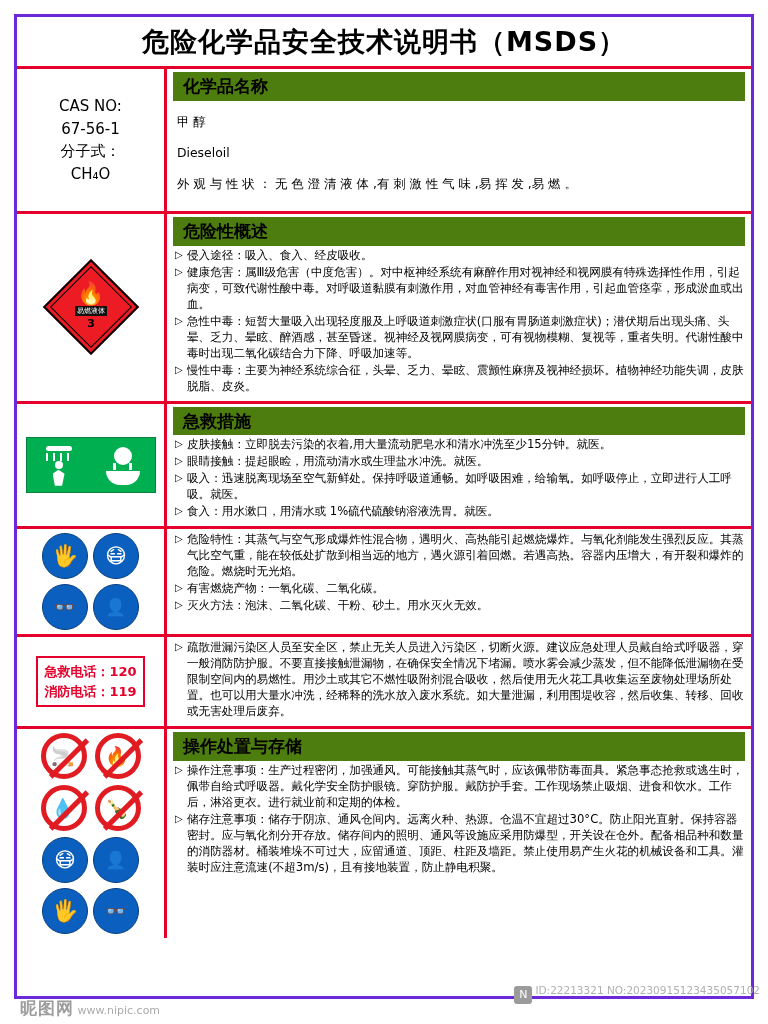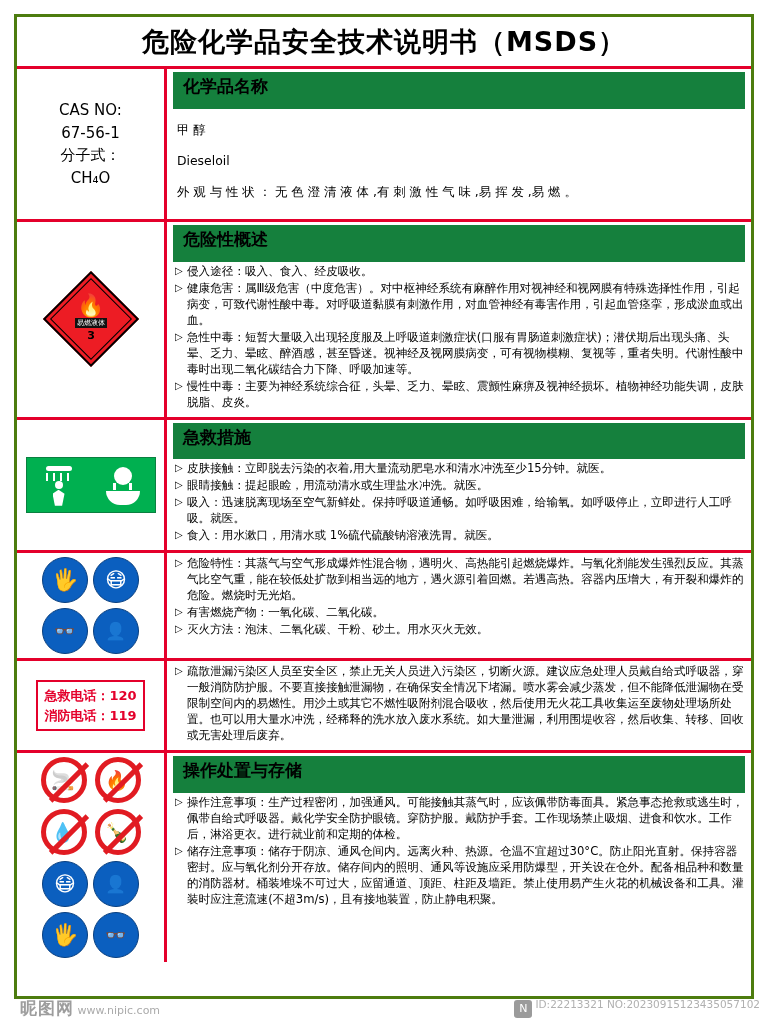--- a/index.html
+++ b/index.html
@@ -10,21 +10,21 @@
     font-family: "DejaVu Sans", "Liberation Sans", sans-serif;
     overflow: hidden;
   }
   .sheet {
     position: relative;
     width: 768px; height: 1024px;
     background: #fff;
     padding: 14px 14px 0 14px;
   }
   .border-outer {
-    border: 3px solid #4d7c0f;
+    border: 3px solid #6d28d9;
     width: 740px;
     height: 985px;
     position: relative;
     background: #fff;
   }
   
   .title-bar {
     height: 52px;
     border-bottom: 3px solid #e4002b;
     display: flex; align-items: center; justify-content: center;
@@ -50,25 +50,25 @@
     display: flex; flex-direction: column;
     align-items: center; justify-content: center;
     padding: 4px 2px;
   }
   .right-col {
     flex: 1 1 auto;
     padding: 3px 6px 5px 6px;
     min-width: 0;
   }
   .banner {
-    background: #15803d;
+    background: #4d7c0f;
     color: #000;
     font-weight: bold;
     font-size: 17px;
-    padding: 2px 0 10px 10px;
+    padding: 2px 0 2px 10px;
     margin-bottom: 2px;
     line-height: 1.45;
   }
   .body-txt {
     font-size: 11.6px;
     line-height: 1.38;
     color: #000;
     padding-left: 2px;
   }
   .li { display: block; margin: 0 0 1px 0; padding-left: 12px; position: relative; }
@@ -193,21 +193,21 @@
     width: 52px; height:5px; background:#E11B22;
     transform: rotate(-45deg); transform-origin:center;
   }
   
   .wm-left {
     position:absolute; left:20px; bottom:4px;
     color:#9b9b9b; font-size:11px; opacity:.85;text-align:right;
   }
   .wm-left .big { font-size:17px; font-weight:bold; color:#8d8d8d; letter-spacing:1px;}
   .wm-right {
-    position:absolute; right:8px; bottom:6px;
+    position:absolute; right:8px; bottom:20px;
     color:#b0b0b0; font-size:10.5px;
   }
   .nipic-badge{
     display:inline-block; width:18px;height:18px;border-radius:3px;
     background:#9b9b9b; color:#fff; font-size:11px; text-align:center; line-height:18px;
     margin-right:3px; vertical-align:-4px;
   }
 </style>
 </head>
 <body>

